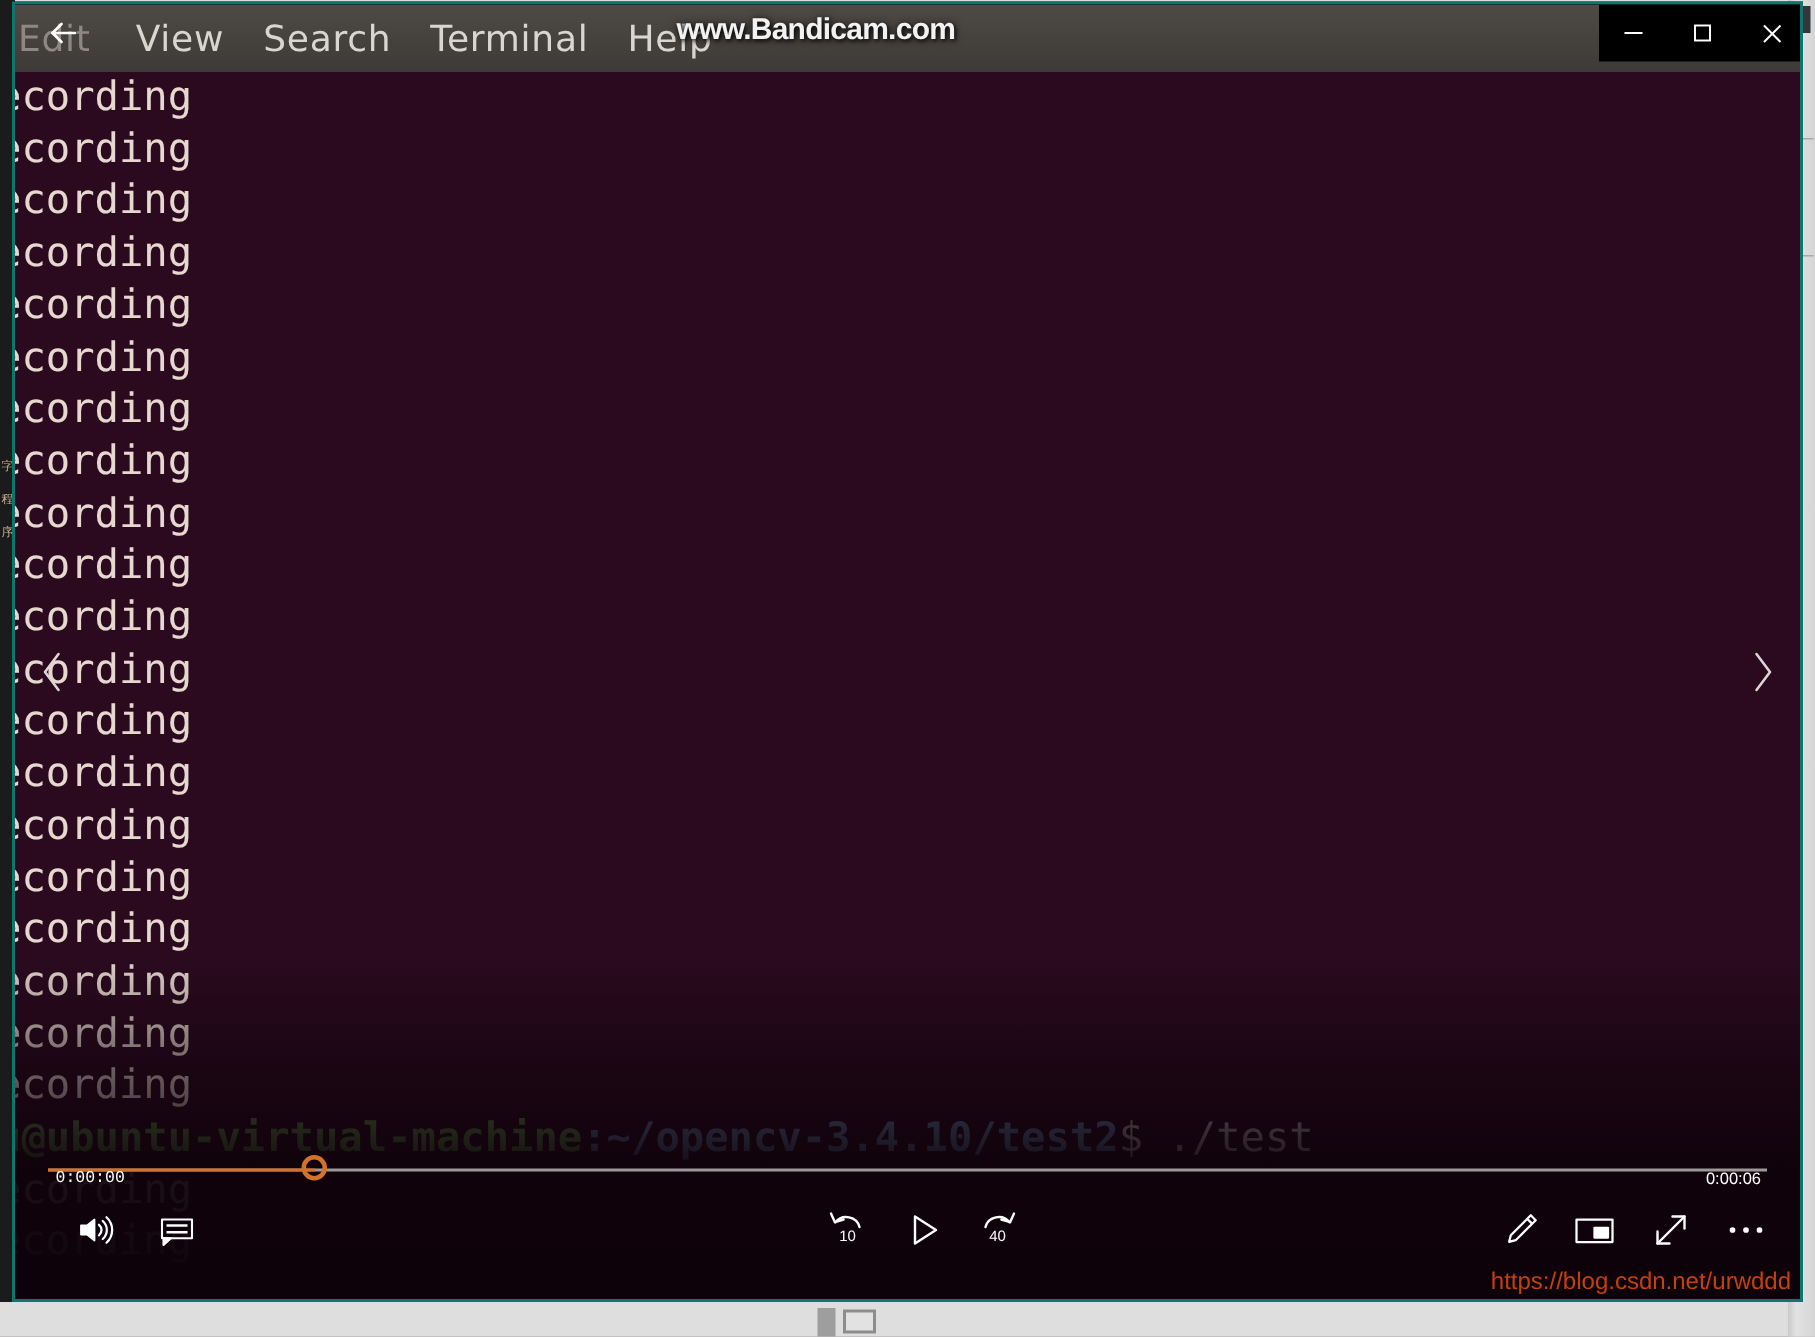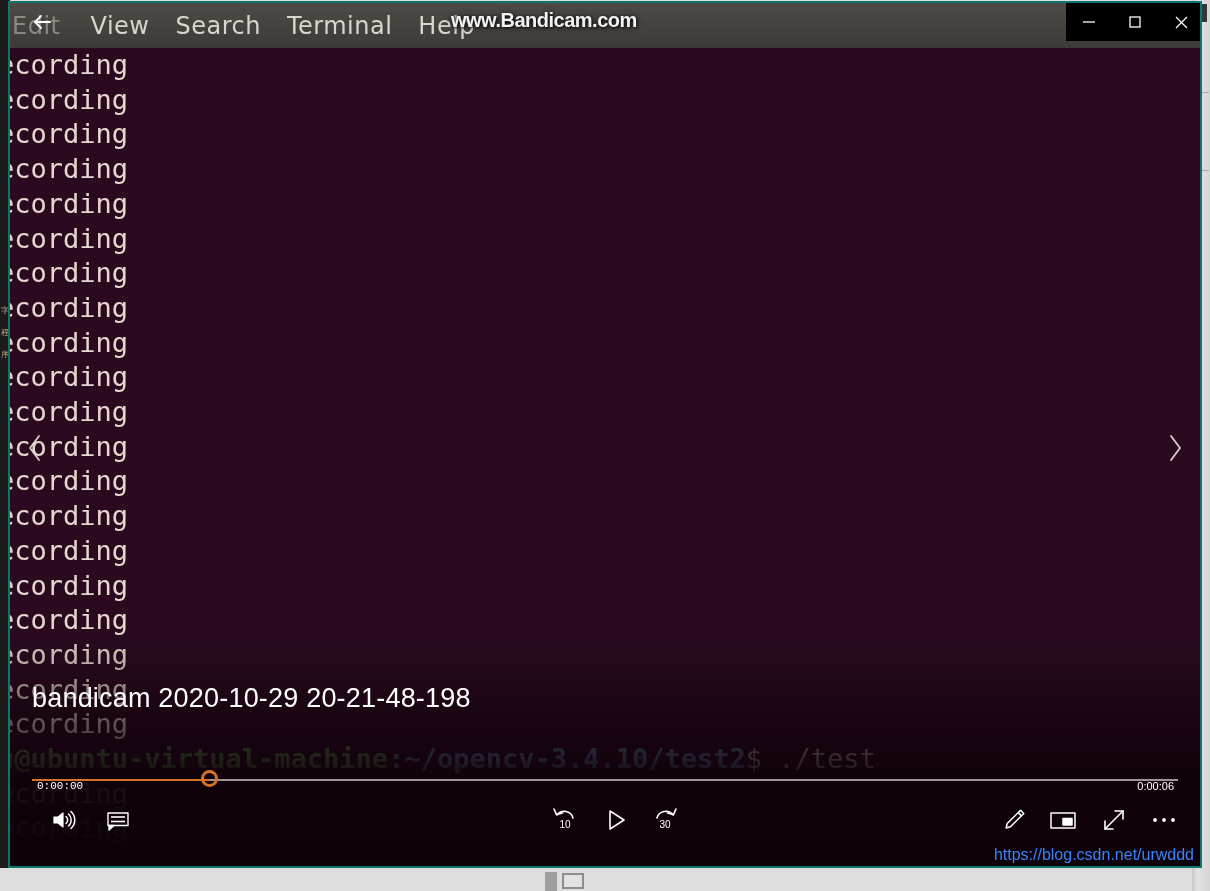--- a/index.html
+++ b/index.html
@@ -192,21 +192,21 @@
   .skip-num {
     position:absolute; left:0; top:0; width:44px; height:44px;
     display:flex; align-items:center; justify-content:center;
     font-size:10px; color:#fff; font-family:"Liberation Sans", sans-serif;
     padding-top:9px;
   }
 
   
   #csdn-watermark {
     position:absolute; right:6px; bottom:2px;
-    color:#3b82f6; font-size:16px;
+    color:#c2410c; font-size:16px;
     font-family:"Liberation Sans", sans-serif;
   }
 </style>
 </head>
 <body>
 
 <div id="bg-page">
   <div id="bg-left-strip">
     <div id="bg-left-glyphs">字
 程
@@ -267,21 +267,20 @@
     </svg>
   </div>
   <div class="nav-chevron" id="nav-next">
     <svg width="20" height="30" viewBox="0 0 20 30" fill="none" stroke="#ded6d6" stroke-width="1.7" stroke-linecap="round" stroke-linejoin="round">
       <polyline points="6,3 15,15 6,27"></polyline>
     </svg>
   </div>
 
   <div id="bottom-shade"></div>
 
-  <div id="video-title">bandicam 2020-10-29 20-21-48-198</div>
 
   <div id="seekbar-row">
     <div id="seek-track"></div>
     <div id="seek-progress" style="width: 15.5%; background: rgb(212, 114, 42);"></div>
     <div id="seek-handle" style="left: 15.5%; border-color: rgb(212, 114, 42);"></div>
   </div>
   <div id="time-current">0:00:00</div>
   <div id="time-total">0:00:06</div>
 
   <div id="controls">
@@ -316,21 +315,21 @@
       <svg width="26" height="26" viewBox="0 0 26 26" fill="none" stroke="#fff" stroke-width="1.6" stroke-linejoin="round">
         <polygon points="7,4 21,13 7,22" fill="none" stroke="#fff"></polygon>
       </svg>
     </div>
 
     <div class="ctrl" id="ctrl-ffwd">
       <svg width="30" height="30" viewBox="0 0 30 30" fill="none" stroke="#fff" stroke-width="1.6" stroke-linecap="round" stroke-linejoin="round">
         <path d="M7 13 a9 8.5 0 0 1 16 -3.2"></path>
         <polyline points="26,4 23.4,9.8 17.6,8"></polyline>
       </svg>
-      <span class="skip-num">30</span>
+      <span class="skip-num">40</span>
     </div>
 
     <div class="ctrl" id="ctrl-edit">
       <svg width="26" height="26" viewBox="0 0 26 26" fill="none" stroke="#fff" stroke-width="1.5" stroke-linejoin="round">
         <path d="M19.5 3.2 l3.3 3.3 -13.3 13.3 -4.4 1.1 1.1 -4.4 z"></path>
         <line x1="17.2" y1="5.6" x2="20.5" y2="8.9"></line>
       </svg>
     </div>
 
     <div class="ctrl" id="ctrl-mini">

